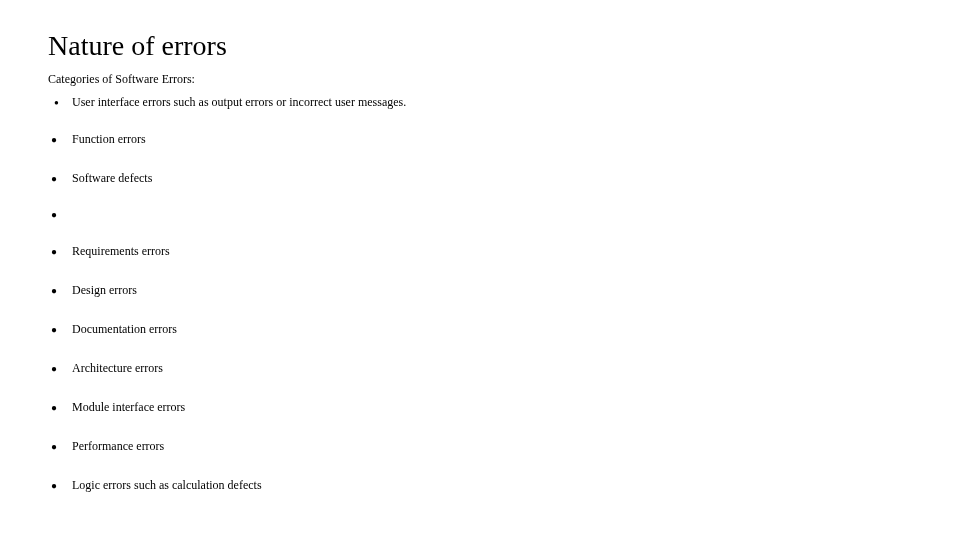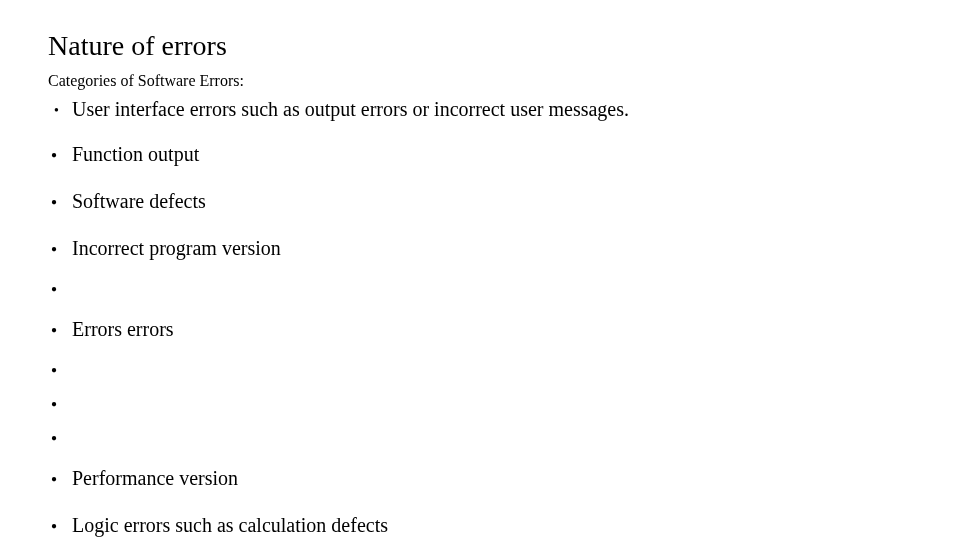--- a/index.html
+++ b/index.html
@@ -14,21 +14,21 @@
       font-family: "Times New Roman", Times, serif;
       color: #000000;
       padding: 30px 0 0 48px;
     }
     .title {
       font-size: 28px;
       font-weight: normal;
       margin-bottom: 10px;
     }
     .subtitle {
-      font-size: 16px;
+      font-size: 12px;
       font-weight: normal;
       margin-bottom: 8px;
     }
     .list {
       list-style: none;
     }
     .list-item {
       display: flex;
       align-items: center;
       margin-bottom: 24px;
@@ -44,62 +44,65 @@
     .bullet {
       display: inline-block;
       width: 24px;
       text-align: left;
       font-size: 10px;
       line-height: 1;
       padding-left: 3px;
       flex-shrink: 0;
     }
     .item-text {
-      font-size: 20px;
+      font-size: 12px;
     }
   </style>
 </head>
 <body>
 
 <h1 class="title">Nature of errors</h1>
 <h2 class="subtitle">Categories of Software Errors:</h2>
 <ul class="list">
   <li class="list-item">
     <span class="bullet">●</span>
     <span class="item-text">User interface errors such as output errors or incorrect user messages.</span>
   </li>
   <li class="list-item">
     <span class="bullet">●</span>
-    <span class="item-text">Function output</span>
+    <span class="item-text">Function errors</span>
   </li>
   <li class="list-item">
     <span class="bullet">●</span>
     <span class="item-text">Software defects</span>
   </li>
   <li class="list-item">
     <span class="bullet">●</span>
-    <span class="item-text">Incorrect program version</span>
   </li>
   <li class="list-item">
     <span class="bullet">●</span>
+    <span class="item-text">Requirements errors</span>
   </li>
   <li class="list-item">
     <span class="bullet">●</span>
-    <span class="item-text">Errors errors</span>
+    <span class="item-text">Design errors</span>
   </li>
   <li class="list-item">
     <span class="bullet">●</span>
+    <span class="item-text">Documentation errors</span>
   </li>
   <li class="list-item">
     <span class="bullet">●</span>
+    <span class="item-text">Architecture errors</span>
   </li>
   <li class="list-item">
     <span class="bullet">●</span>
+    <span class="item-text">Module interface errors</span>
   </li>
   <li class="list-item">
     <span class="bullet">●</span>
-    <span class="item-text">Performance version</span>
+    <span class="item-text">Performance errors</span>
   </li>
   <li class="list-item">
     <span class="bullet">●</span>
     <span class="item-text">Logic errors such as calculation defects</span>
   </li>
 </ul>
 
 </body></html>

